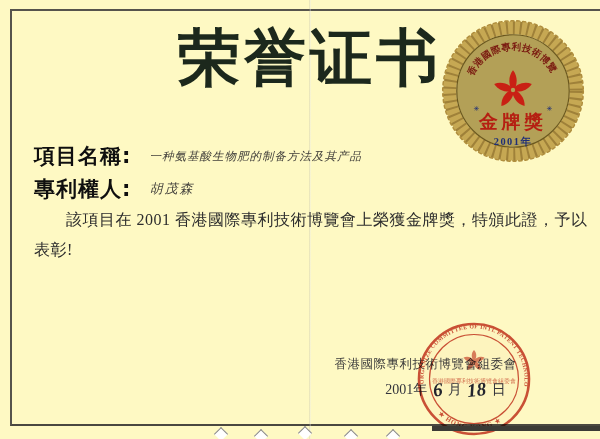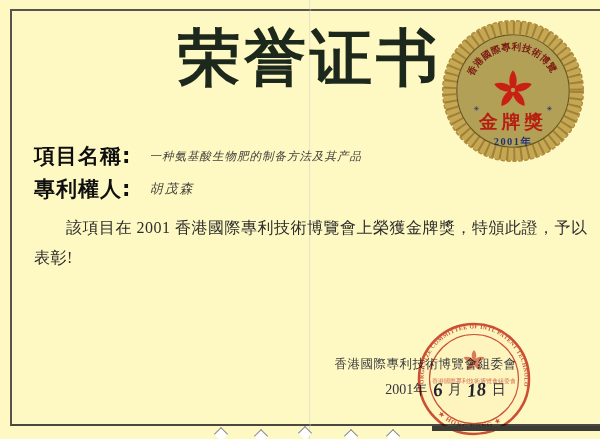--- a/index.html
+++ b/index.html
@@ -20,21 +20,21 @@
   
   .field{position:absolute;left:34px;white-space:nowrap;}
   .field.project{top:142px;}
   .field.patentee{top:175px;}
   .field .label{font-family:"DejaVu Sans","Liberation Sans",sans-serif;font-weight:700;
                 font-size:21px;color:#0f0f0f;letter-spacing:1px;}
   .field .value{font-style:italic;color:#43413c;margin-left:14px;vertical-align:3px;}
   .field.project .value{font-size:11.5px;letter-spacing:1px;}
   .field.patentee .value{font-size:13px;letter-spacing:2px;}
   
-  .body-zh{position:absolute;left:0;top:213px;margin:0;padding:0 10px 0 34px;width:556px;
+  .body-zh{position:absolute;left:0;top:205px;margin:0;padding:0 10px 0 34px;width:556px;
            font-size:16px;line-height:1.85;color:#2d2d2d;text-indent:2em;letter-spacing:0.5px;}
   .body-en{position:absolute;left:0;top:271px;margin:0;padding:0 14px 0 28px;width:558px;
            font-size:15px;line-height:1.55;color:#1f1f1f;text-indent:1.8em;
            font-family:"Liberation Serif","DejaVu Serif",serif;}
   
   .committee-line{position:absolute;left:333px;top:356px;width:185px;text-align:center;
                   font-size:12.5px;color:#3a3a3a;letter-spacing:0.5px;}
   .date-line{position:absolute;left:358px;top:379px;width:175px;text-align:center;
              font-size:14px;color:#33343c;}
   .hand-num{display:inline-block;font-style:italic;font-weight:bold;font-size:19px;

